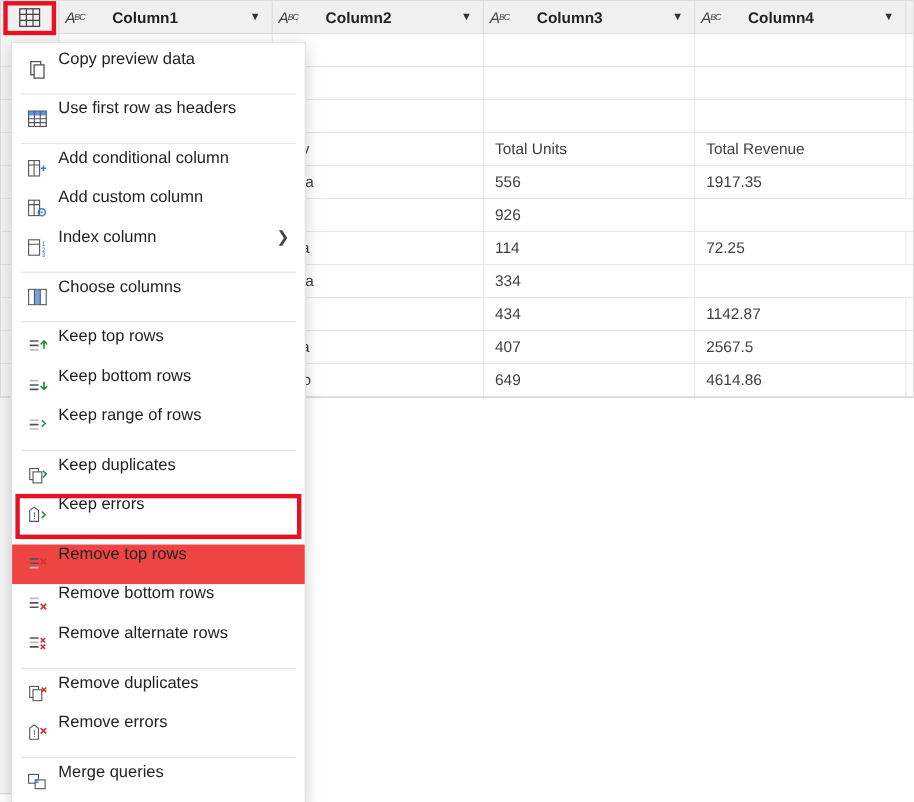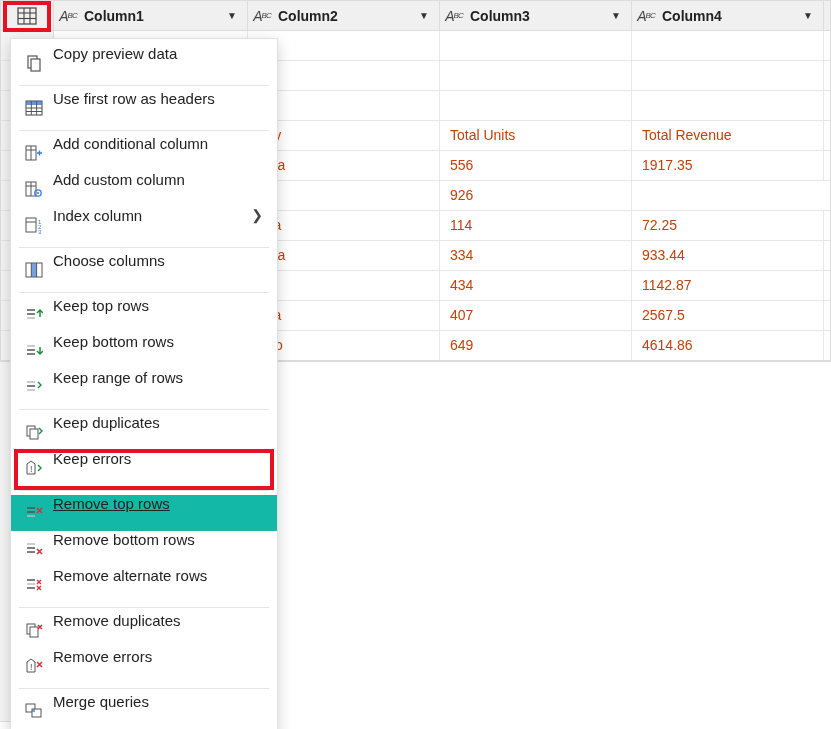--- a/index.html
+++ b/index.html
@@ -36,20 +36,21 @@
     align-items: center;
     justify-content: center;
     font-style: italic;
     color: #444;
     letter-spacing: -1px;
   }
   .hdr-cell .lbl {
     font-weight: 600;
     color: #222;
     padding-left: 2px;
+    margin-left: 18px;
   }
   .hdr-cell .drop {
     position: absolute;
     right: 6px;
     top: 0;
     height: 100%;
     width: 18px;
     display: flex;
     align-items: center;
     justify-content: center;
@@ -86,21 +87,21 @@
   .data-row:last-child { border-bottom: 1px solid #ddd; }
   .row-idx {
     width: 53px;
     background: #f5f5f5;
     border-right: 1px solid #ddd;
   }
   .data-cell {
     border-right: 1px solid #e8e8e8;
     padding: 6px 10px;
     font-size: 14px;
-    color: #c2410c;
+    color: #404040;
     white-space: nowrap;
     overflow: hidden;
   }
   .after-table {
     display: flex;
   }
   .after-left {
     width: 53px;
     background: #f5f5f5;
     border-right: 1px solid #ddd;
@@ -119,21 +120,21 @@
     z-index: 20;
   }
   .ctx-item {
     display: flex;
     height: 36px;
     padding: 0 10px 0 10px;
     color: #222;
     font-size: 15px;
     position: relative;
   }
-  .ctx-item.hover { background: #14b8a6; text-decoration: underline; }
+  .ctx-item.hover { background: #ef4444; }
   .ctx-sep {
     height: 1px;
     background: #e4e4e4;
     margin: 4px 8px;
   }
   .ctx-ic {
     width: 26px;
     display: flex;
     align-items: center;
     justify-content: center;
@@ -239,21 +240,20 @@
     <div class="data-cell col1"></div>
     <div class="data-cell col2">ada</div>
     <div class="data-cell col3">114</div>
     <div class="data-cell col4">72.25</div>
   </div>
   <div class="data-row">
     <div class="row-idx"></div>
     <div class="data-cell col1"></div>
     <div class="data-cell col2">ama</div>
     <div class="data-cell col3">334</div>
-    <div class="data-cell col4">933.44</div>
   </div>
   <div class="data-row">
     <div class="row-idx"></div>
     <div class="data-cell col1"></div>
     <div class="data-cell col2">A</div>
     <div class="data-cell col3">434</div>
     <div class="data-cell col4">1142.87</div>
   </div>
   <div class="data-row">
     <div class="row-idx"></div>

